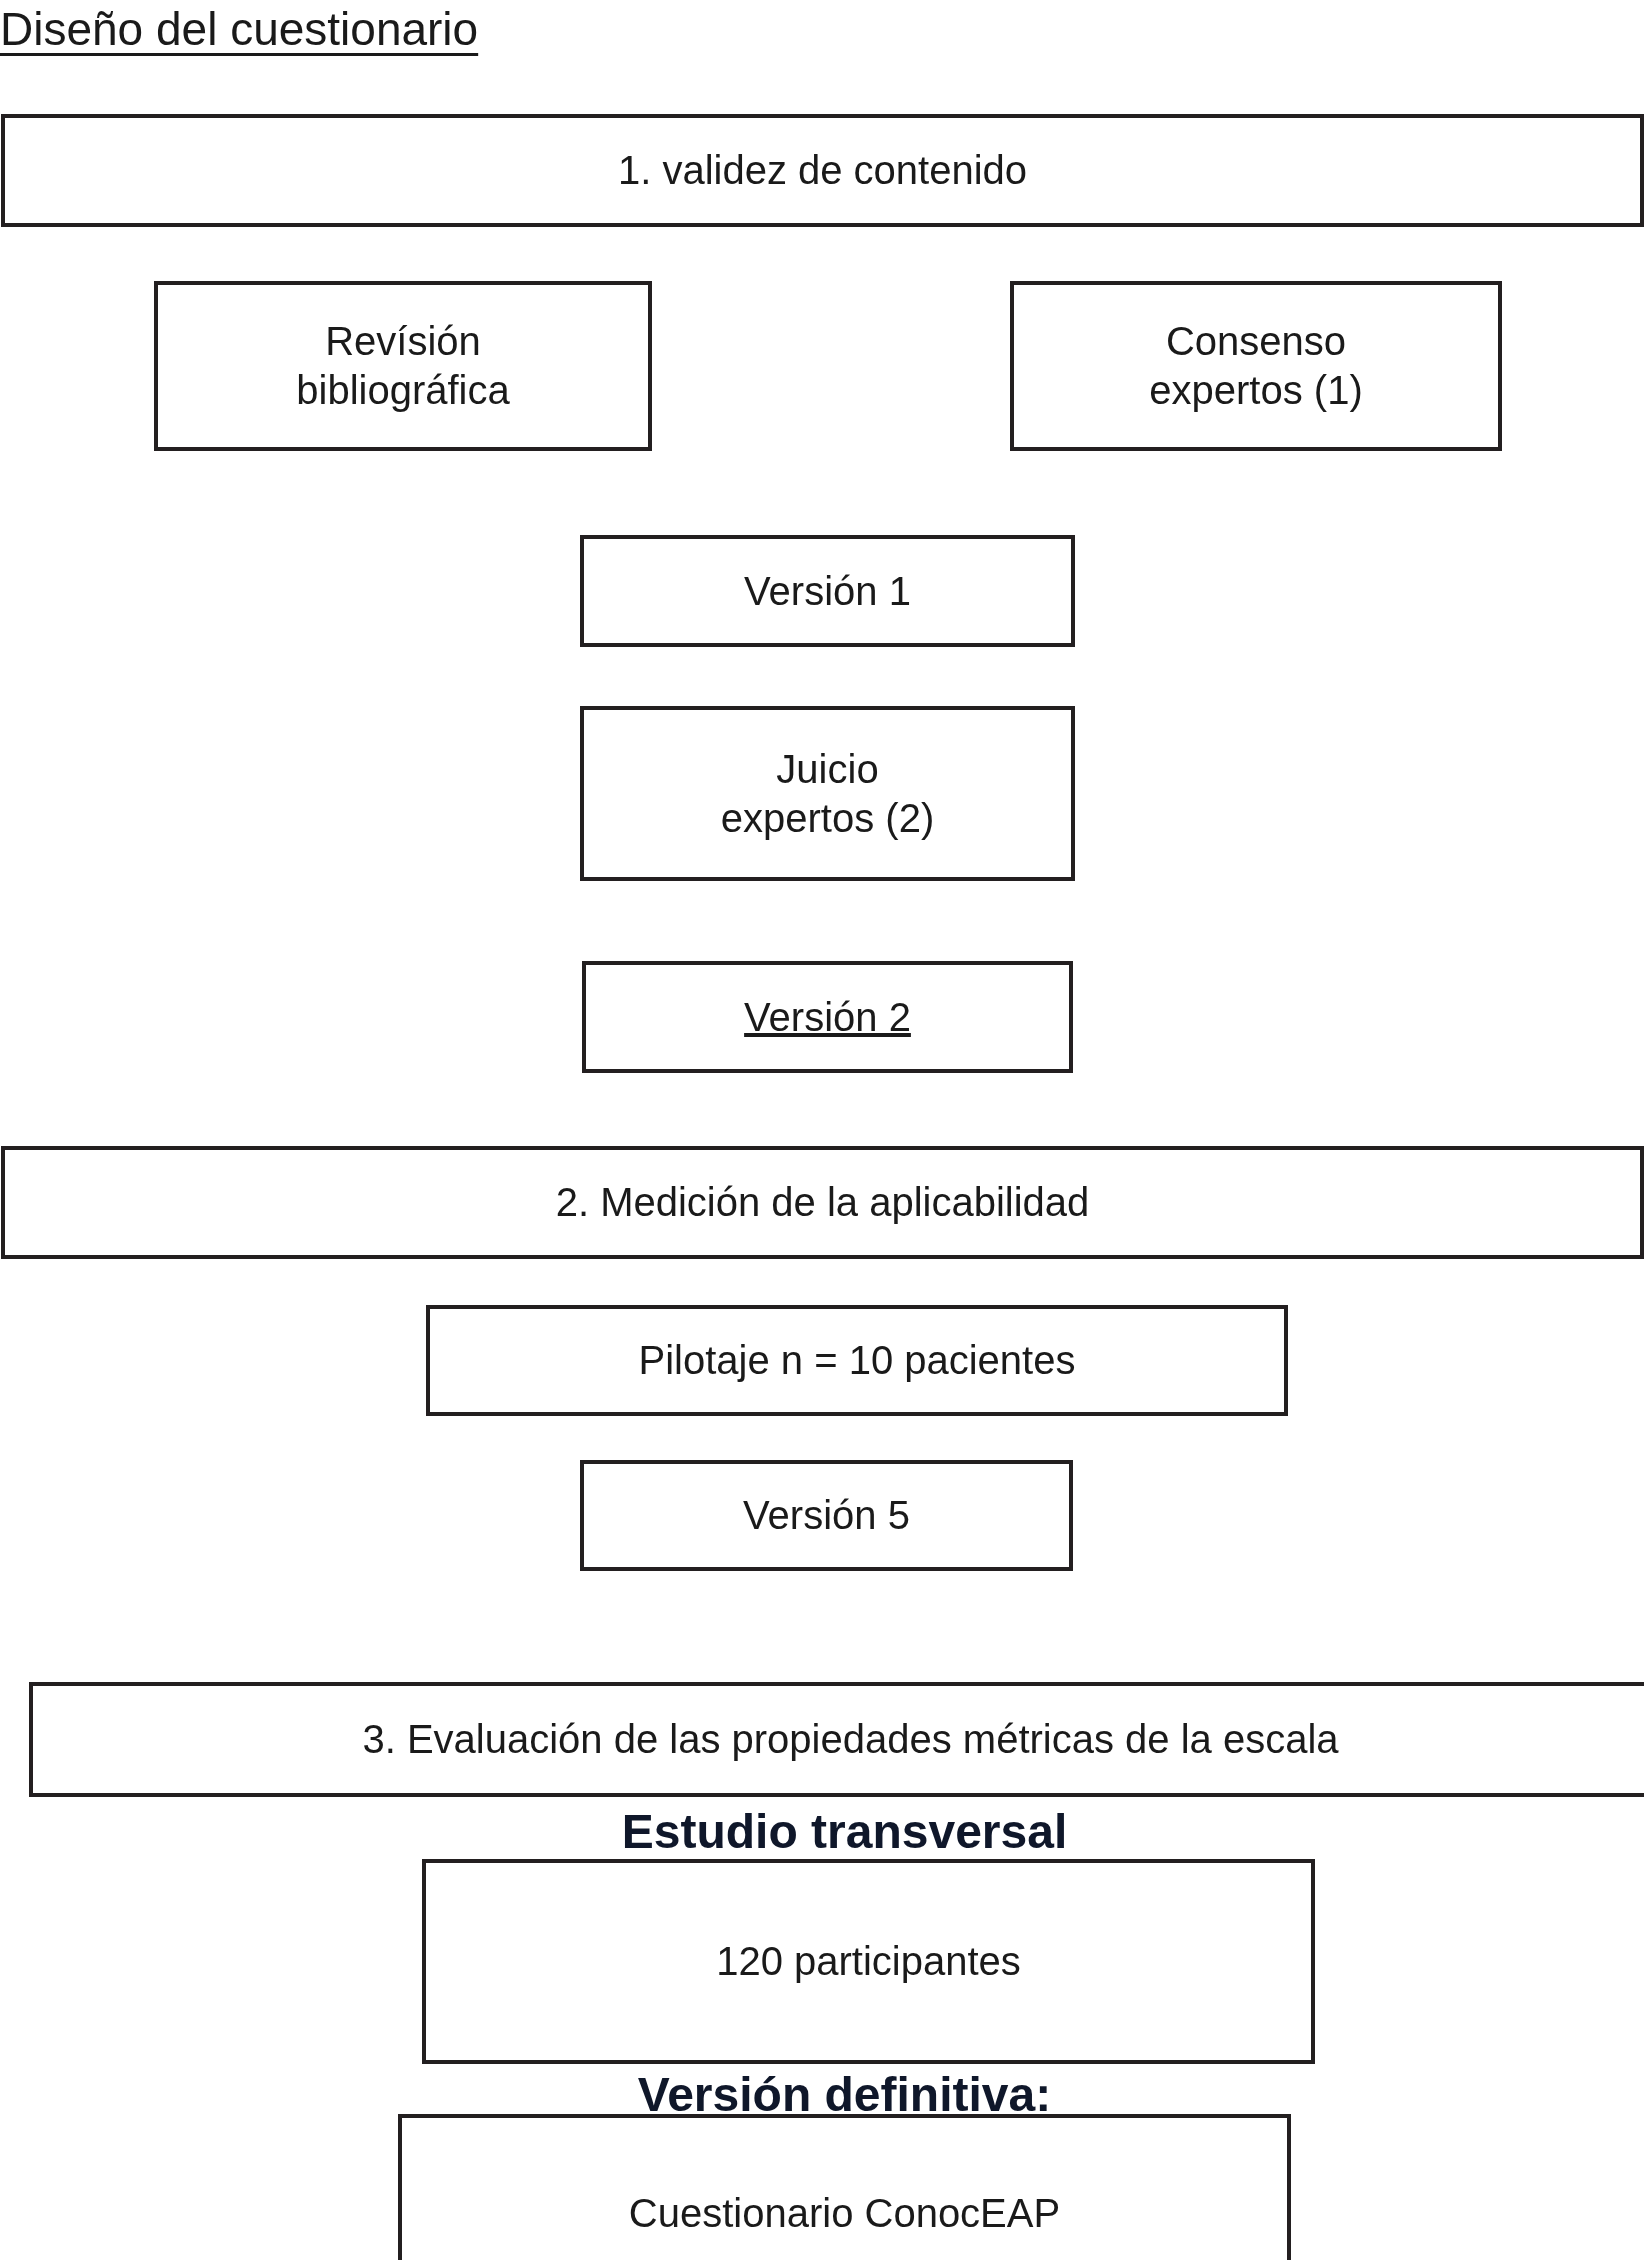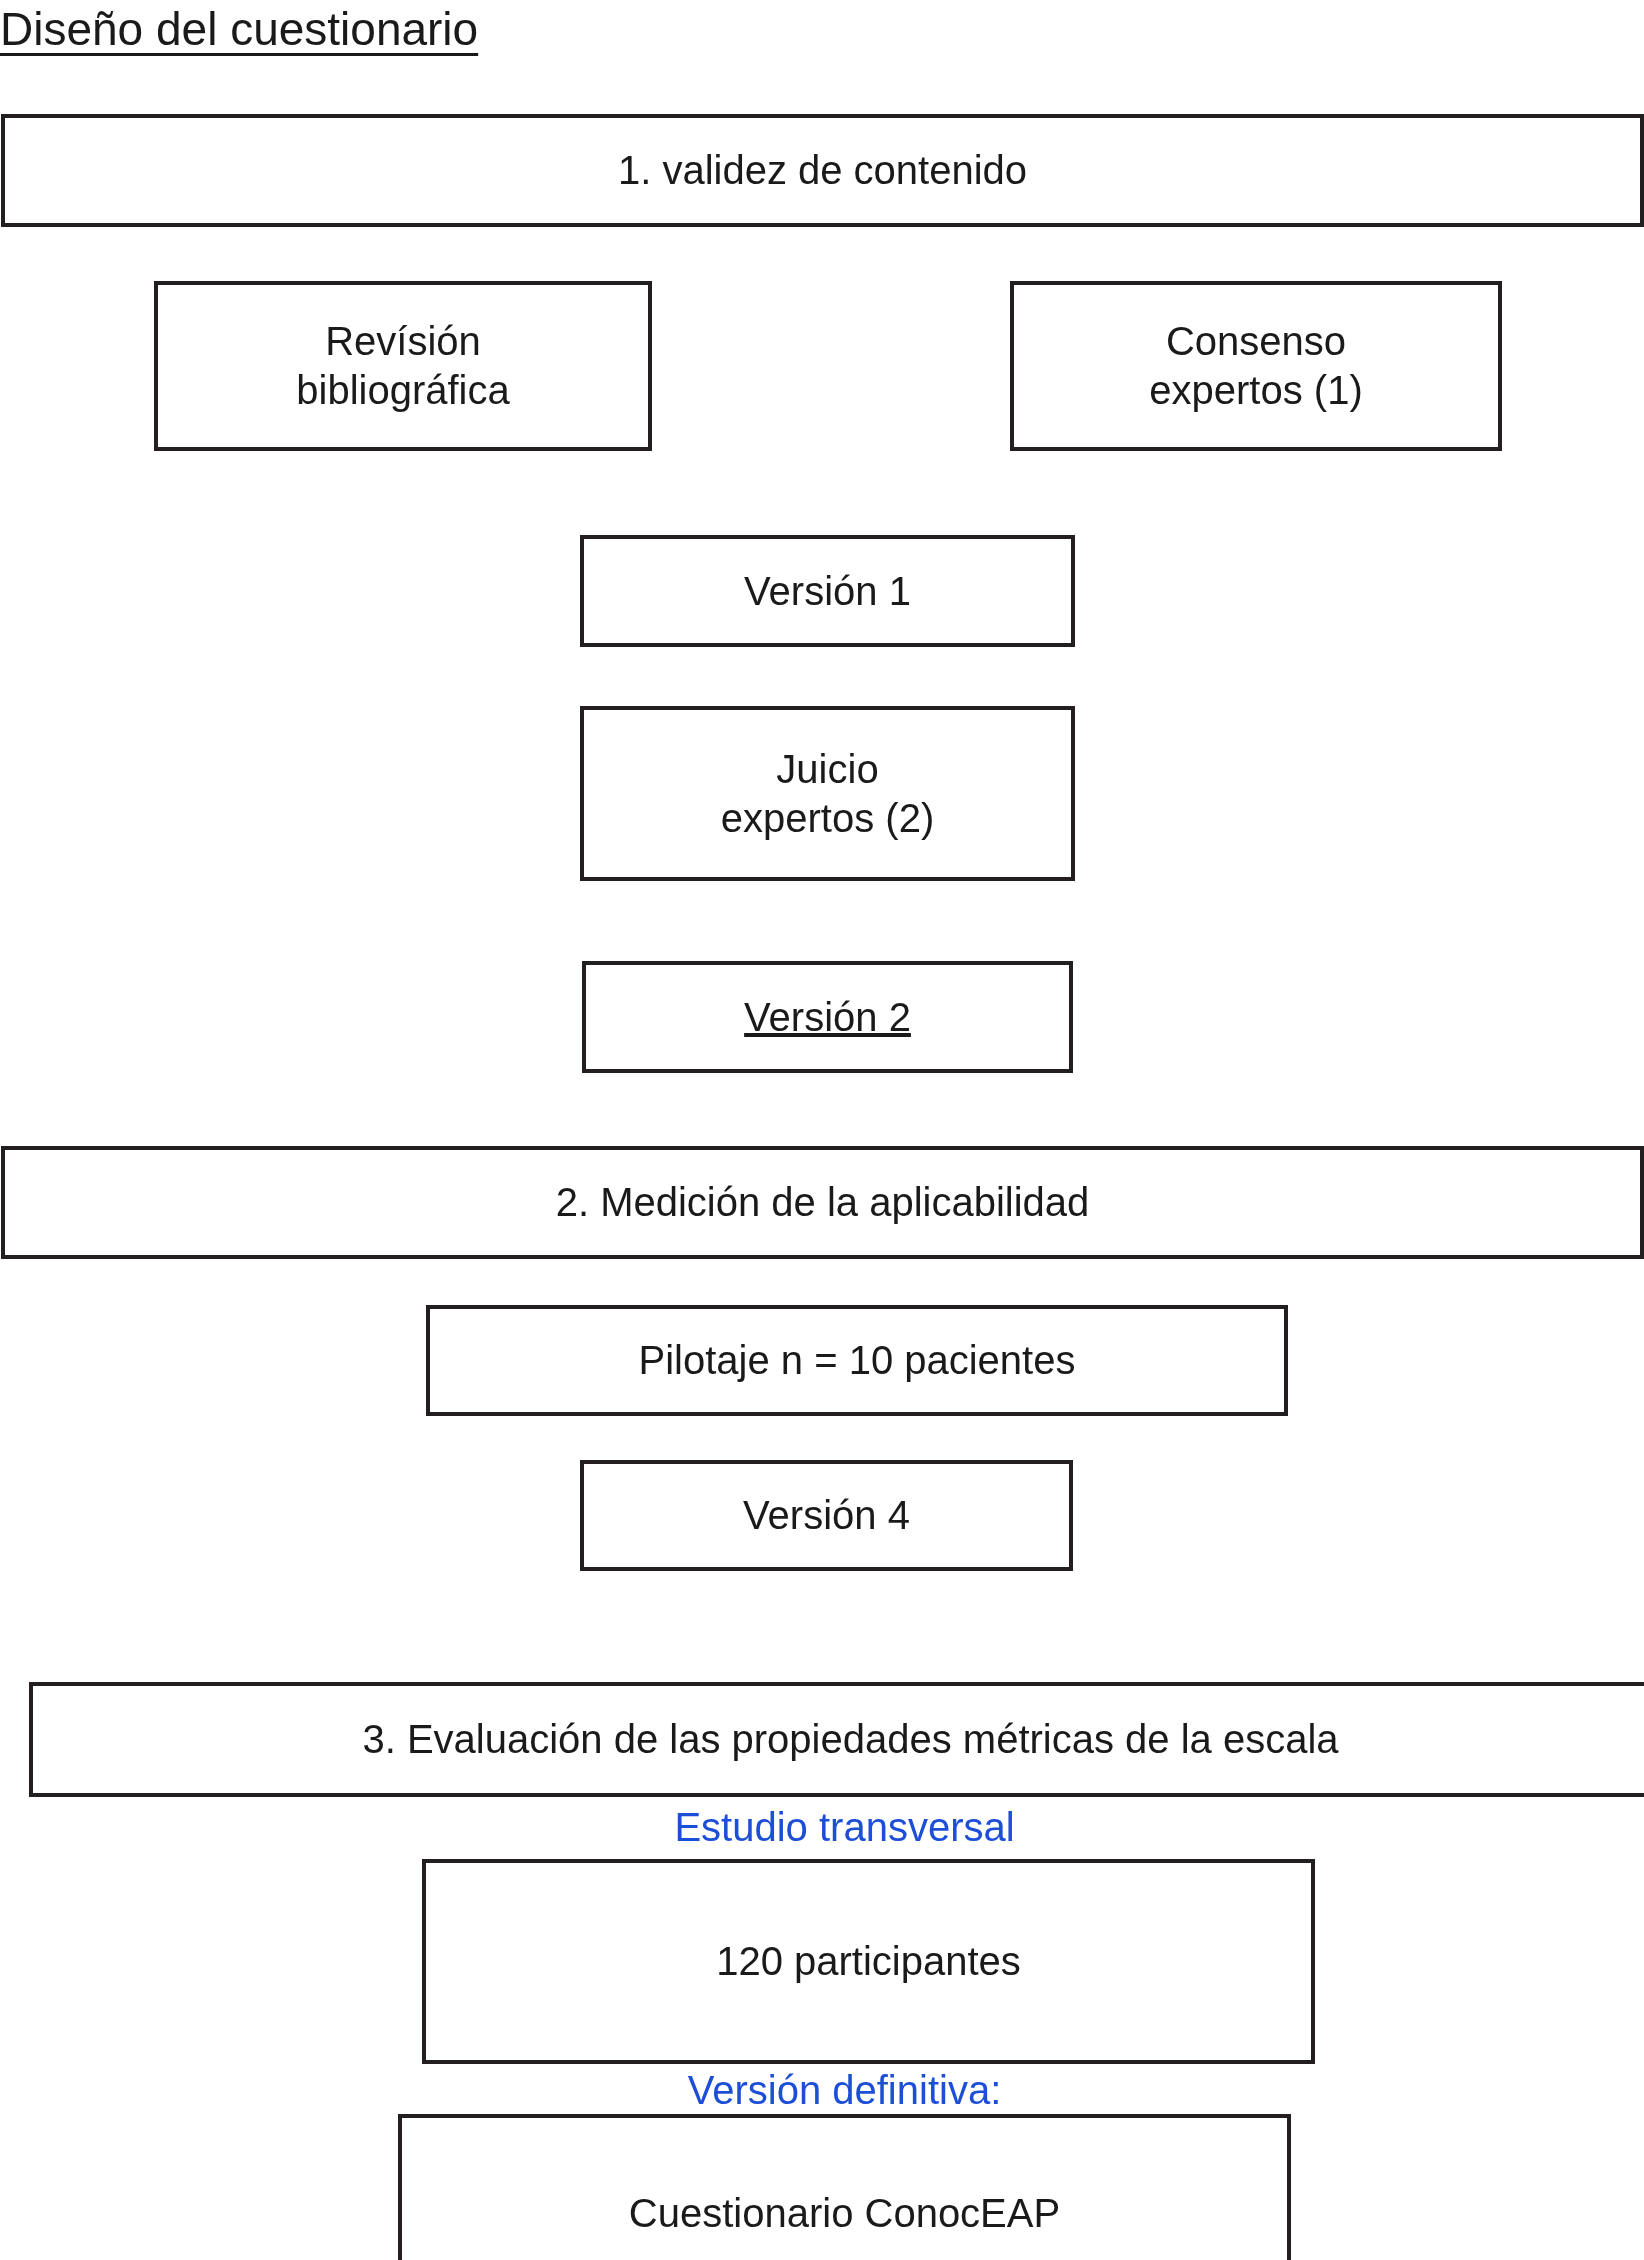--- a/index.html
+++ b/index.html
@@ -47,23 +47,24 @@
   }
   .box .txt {
     display: block;
     width: 100%;
     padding: 0 8px;
     white-space: pre-line;
   }
   .freetext {
     position: absolute;
     text-align: center;
-    font-size: 40px;
+    font-size: 48px;
     line-height: 1.2;
-    color: #1d4ed8;
+    color: #0f172a;
+    font-weight: bold;
   }
 
   
   #box-validez        { left: 1px;    top: 114px;  width: 1643px; height: 113px; }
   #box-revision       { left: 154px;  top: 281px;  width: 498px;  height: 170px; }
   #box-consenso       { left: 1010px; top: 281px;  width: 492px;  height: 170px; }
   #box-version1       { left: 580px;  top: 535px;  width: 495px;  height: 112px; }
   #box-juicio         { left: 580px;  top: 706px;  width: 495px;  height: 175px; }
   #box-version2       { left: 582px;  top: 961px;  width: 491px;  height: 112px; text-decoration: underline; }
   #box-medicion       { left: 1px;    top: 1146px; width: 1643px; height: 113px; }
@@ -112,21 +113,21 @@
 
   <div class="box" id="box-medicion">
     <span class="txt">2. Medición de la aplicabilidad</span>
   </div>
 
   <div class="box" id="box-pilotaje">
     <span class="txt">Pilotaje n = 10 pacientes</span>
   </div>
 
   <div class="box" id="box-version3">
-    <span class="txt">Versión 4</span>
+    <span class="txt">Versión 5</span>
   </div>
 
   <div class="box" id="box-evaluacion">
     <span class="txt">3. Evaluación de las propiedades métricas de la escala</span>
   </div>
 
   <div class="freetext" id="text-estudio">Estudio transversal</div>
 
   <div class="box" id="box-participantes">
     <span class="txt">120 participantes</span>

